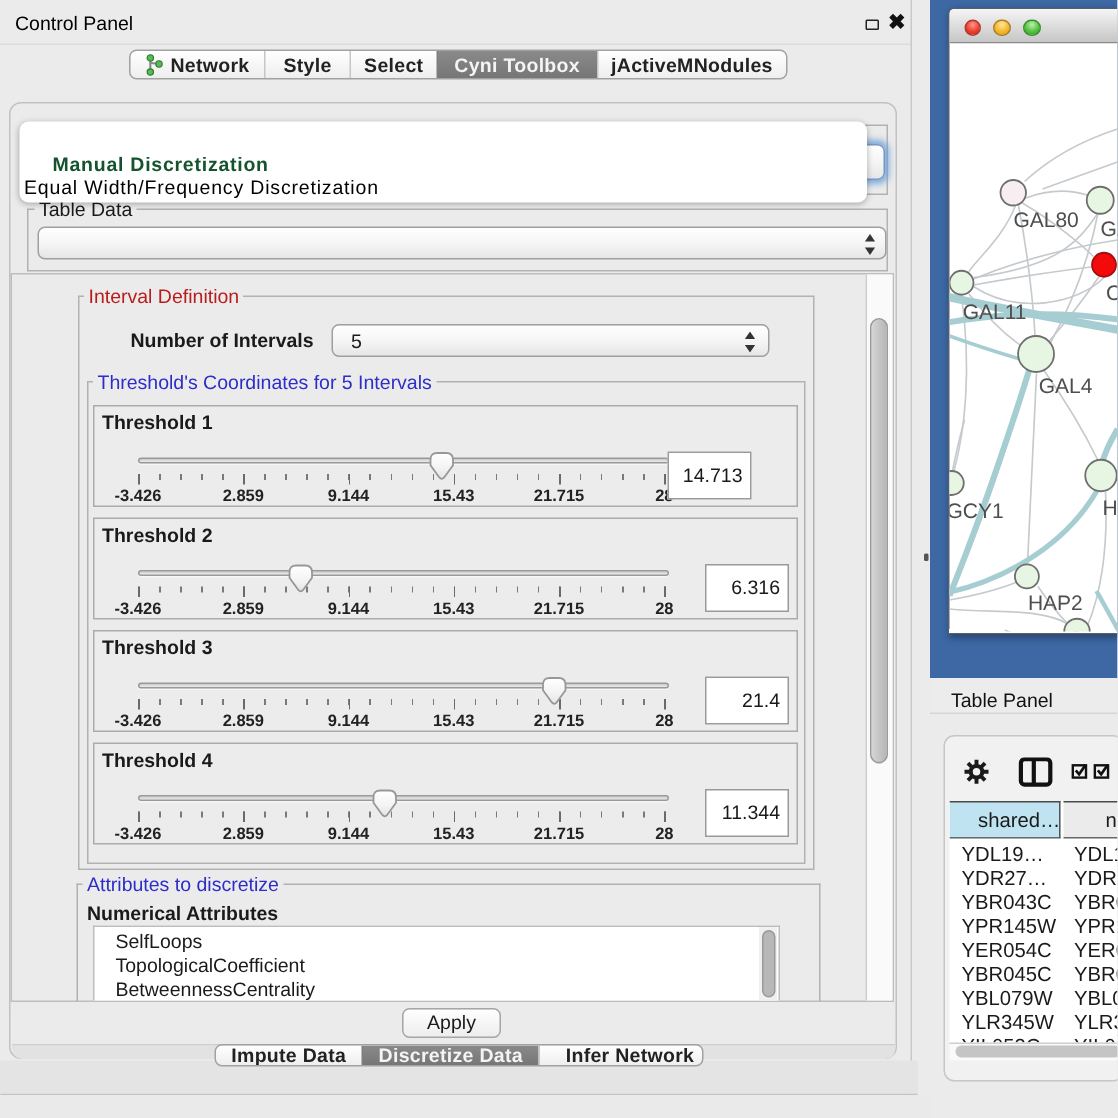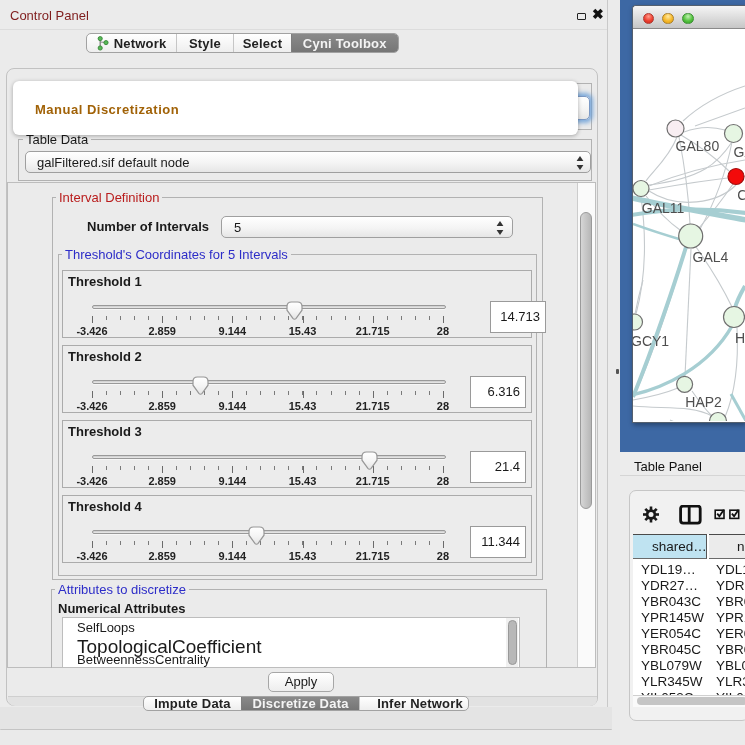--- a/index.html
+++ b/index.html
@@ -32,50 +32,50 @@
 </head>
 <body>
 
 <div class="abs" style="left:0;top:0;width:620px;height:745px;background:#ebebeb;"></div>
 <div class="abs" style="left:0;top:29px;width:607px;height:1px;background:#dcdcdc;"></div>
 <div class="abs" style="left:607px;top:0;width:1px;height:729px;background:#c9c9c9;"></div>
 <div class="abs" style="left:608px;top:0;width:12px;height:729px;background:#ebebeb;"></div>
 <div class="abs" style="left:0;top:728.5px;width:612px;height:1px;background:#c4c4c4;border-radius:0 0 4px 4px;"></div>
 <div class="abs" style="left:0;top:729.5px;width:620px;height:16px;background:#eaeaea;"></div>
 
-<div class="tb" style="left:10px;top:8px;color:#7f1d1d;">Control Panel</div>
+<div class="tb" style="left:10px;top:8px;color:#000000;">Control Panel</div>
 <div class="abs" style="left:576.5px;top:12.5px;width:9px;height:7.5px;border:1.5px solid #222;border-radius:1px;"></div>
 <div class="abs" style="left:592px;top:6px;font-size:14px;font-weight:bold;color:#111;">✖</div>
 
 <div class="seg" style="left:86px;top:33px;">
   <div style="width:89px;">
     <svg width="12" height="15" viewBox="0 0 12 15" style="margin-right:5px;">
       <line x1="3.2" y1="3" x2="3.2" y2="12" stroke="#8a8a8a" stroke-width="1.4"></line>
       <line x1="3.2" y1="6" x2="8.6" y2="6.5" stroke="#8a8a8a" stroke-width="1.2"></line>
       <circle cx="3.2" cy="2.6" r="2.1" fill="#57b957" stroke="#2e7d2e" stroke-width="0.8"></circle>
       <circle cx="9" cy="6.6" r="2.1" fill="#57b957" stroke="#2e7d2e" stroke-width="0.8"></circle>
       <circle cx="3.2" cy="12" r="2.1" fill="#57b957" stroke="#2e7d2e" stroke-width="0.8"></circle>
     </svg>
     Network</div>
   <div style="width:57px;">Style</div>
   <div style="width:58px;">Select</div>
   <div class="sel" style="width:106.5px;">Cyni Toolbox</div>
+  <div style="width:126.5px;">jActiveMNodules</div>
 </div>
 
 <div class="abs" style="left:6px;top:68px;width:592px;height:638px;border:1px solid #c2c2c2;border-radius:8px;"></div>
 <div class="abs" style="left:7.5px;top:696px;width:589px;height:9.5px;background:#e2e2e2;border-top:1px solid #cfcfcf;border-radius:0 0 7px 7px;"></div>
 <div class="abs" style="left:0;top:707px;width:612px;height:21.5px;background:#e4e4e4;"></div>
 
 <div class="grp" style="left:18px;top:83px;width:574px;height:47px;"></div>
 <div class="combo" style="left:22px;top:96px;width:568px;height:24px;border-color:#7a98c4;box-shadow:0 0 4px 2.5px rgba(100,155,215,0.8);"></div>
 
 <div class="grp" style="left:18px;top:139px;width:574px;height:42px;"></div>
 <div class="gt" style="left:23px;top:133px;">Table Data</div>
 <div class="combo" style="left:25px;top:151px;width:566px;height:22px;">
-  <span style="position:absolute;left:11px;top:3px;">galFiltered.sif default node</span>
   <svg width="8" height="14" viewBox="0 0 8 14" style="position:absolute;right:6px;top:3.5px;">
     <path d="M4 0 L7.4 5 H0.6 Z" fill="#333"></path>
       <path d="M4 14 L7.4 9 H0.6 Z" fill="#333"></path>
   </svg>
 </div>
 
 <div class="abs" style="left:7px;top:182px;width:589px;height:486px;border:1px solid #bdbdbd;"></div>
 <div class="abs" style="left:577px;top:183px;width:18px;height:484px;background:#fafafa;border-left:1px solid #cccccc;"></div>
 <div class="abs" style="left:580px;top:212px;width:12px;height:297px;border:1px solid #9a9a9a;border-radius:7px;background:linear-gradient(to right,#d6d6d6,#b6b6b6);"></div>
 
@@ -108,21 +108,21 @@
 <svg class="abs" style="left:286.0px;top:301.0px;" width="17" height="20" viewBox="0 0 17 20">
 <path d="M1 5.5 Q1 1 5.5 1 L11.5 1 Q16 1 16 5.5 L16 9.2 L10.1 17.3 Q8.5 19.2 6.9 17.3 L1 9.2 Z" fill="url(#thg270)" stroke="#979797" stroke-width="1.2"></path>
 <defs>
       <linearGradient id="thg270" x1="0" y1="0" x2="0" y2="1">
 <stop offset="0" stop-color="#ffffff"></stop>
         <stop offset="0.55" stop-color="#f4f4f4"></stop>
         <stop offset="1" stop-color="#e4e4e4"></stop>
 </linearGradient>
     </defs>
   </svg>
-<div class="vbox" style="left:490px;top:300.5px;">14.713</div>
+<div class="vbox" style="left:445px;top:300.5px;">14.713</div>
 
 <div class="thp" style="top:345px;"></div>
 <div class="tbb" style="left:68px;top:349px;">Threshold 2</div>
 <div class="track" style="left:92px;top:379.5px;width:354px;"></div>
 <div class="tick-min" style="left:92px;top:391px;"></div>
 <div class="tick-maj" style="left:92px;top:391px;"></div>
 <div class="slab" style="left:92.0px;top:400px;">-3.426</div>
 <div class="slab" style="left:162.2px;top:400px;">2.859</div>
 <div class="slab" style="left:232.3px;top:400px;">9.144</div>
 <div class="slab" style="left:302.5px;top:400px;">15.43</div>
@@ -184,38 +184,39 @@
 </linearGradient>
     </defs>
   </svg>
 <div class="vbox" style="left:470px;top:525.5px;">11.344</div>
 
 <div class="grp" style="left:51px;top:589px;width:496px;height:79px;border-bottom:none;"></div>
 <div class="gt" style="left:55px;top:583px;color:#2d2dc8;">Attributes to discretize</div>
 <div class="tbb" style="left:58px;top:601px;">Numerical Attributes</div>
 <div class="abs" style="left:62px;top:617px;width:458px;height:50px;background:#ffffff;border:1px solid #bdbdbd;border-bottom:none;">
   <div style="position:absolute;left:14px;top:1.5px;font-size:13px;">SelfLoops</div>
-  <div style="position:absolute;left:14px;top:17.5px;font-size:19px;">TopologicalCoefficient</div>
+  <div style="position:absolute;left:14px;top:17.5px;font-size:13px;">TopologicalCoefficient</div>
   <div style="position:absolute;left:14px;top:33.5px;font-size:13px;">BetweennessCentrality</div>
   <div style="position:absolute;right:1px;top:0;width:12px;height:49px;background:#f0f0f0;"></div>
   <div style="position:absolute;right:2px;top:2px;width:9px;height:45px;background:#b8b8b8;border:1px solid #999;border-radius:5px;"></div>
 </div>
 
 <div class="abs" style="left:268px;top:671.5px;width:66px;height:20px;border:1px solid #a6a6a6;border-radius:5px;background:linear-gradient(#ffffff,#ededed);font-size:13px;text-align:center;line-height:18px;">Apply</div>
 
 <div class="seg" style="left:143px;top:696px;height:15px;">
   <div style="width:97px;">Impute Data</div>
   <div class="sel" style="width:118px;">Discretize Data</div>
   <div style="width:109px;padding-left:12px;">Infer Network</div>
 </div>
 
 <div class="abs" style="left:616px;top:369px;width:3px;height:5px;background:#555;border-radius:1px;"></div>
 
 <div class="abs" style="left:13px;top:81px;width:565px;height:54px;background:#ffffff;border-radius:6px;box-shadow:0 1px 4px rgba(0,0,0,0.3);">
-  <div style="position:absolute;left:3px;top:21px;font-size:13px;letter-spacing:0.5px;font-weight:bold;color:#a16207;padding-left:19px;">Manual Discretization</div>
+  <div style="position:absolute;left:3px;top:21px;font-size:13px;letter-spacing:0.5px;font-weight:bold;color:#14532d;padding-left:19px;">Manual Discretization</div>
+  <div style="position:absolute;left:3px;top:36px;font-size:13px;letter-spacing:0.55px;color:#000;">Equal Width/Frequency Discretization</div>
 </div>
 
 <div class="abs" style="left:620px;top:0;width:125px;height:452px;background:#3d68a4;"></div>
 
 <div class="abs" style="left:631.5px;top:4.5px;width:113.5px;height:418px;border:1px solid #55606e;border-right:none;background:#ffffff;border-radius:4px 0 0 0;box-shadow:1px 2px 5px rgba(0,0,0,0.35);">
   <div style="position:absolute;left:0;top:0;width:113px;height:23px;background:linear-gradient(#f5f5f5,#c6c6c6);border-bottom:1px solid #8a8a8a;border-radius:4px 0 0 0;"></div>
   <div style="position:absolute;left:10px;top:7.3px;width:11.6px;height:11.6px;border-radius:50%;background:radial-gradient(circle at 50% 28%,#ff9a8a,#ee4030 55%,#c8271a);border:1px solid #ad3a32;"></div>
   <div style="position:absolute;left:29.7px;top:7.3px;width:11.6px;height:11.6px;border-radius:50%;background:radial-gradient(circle at 50% 28%,#ffe9a0,#f6b82a 55%,#dd9d10);border:1px solid #ab8029;"></div>
   <div style="position:absolute;left:49.9px;top:7.3px;width:11.6px;height:11.6px;border-radius:50%;background:radial-gradient(circle at 50% 28%,#c0f0b0,#55c340 55%,#2f9c22);border:1px solid #3d8f35;"></div>
 </div>

